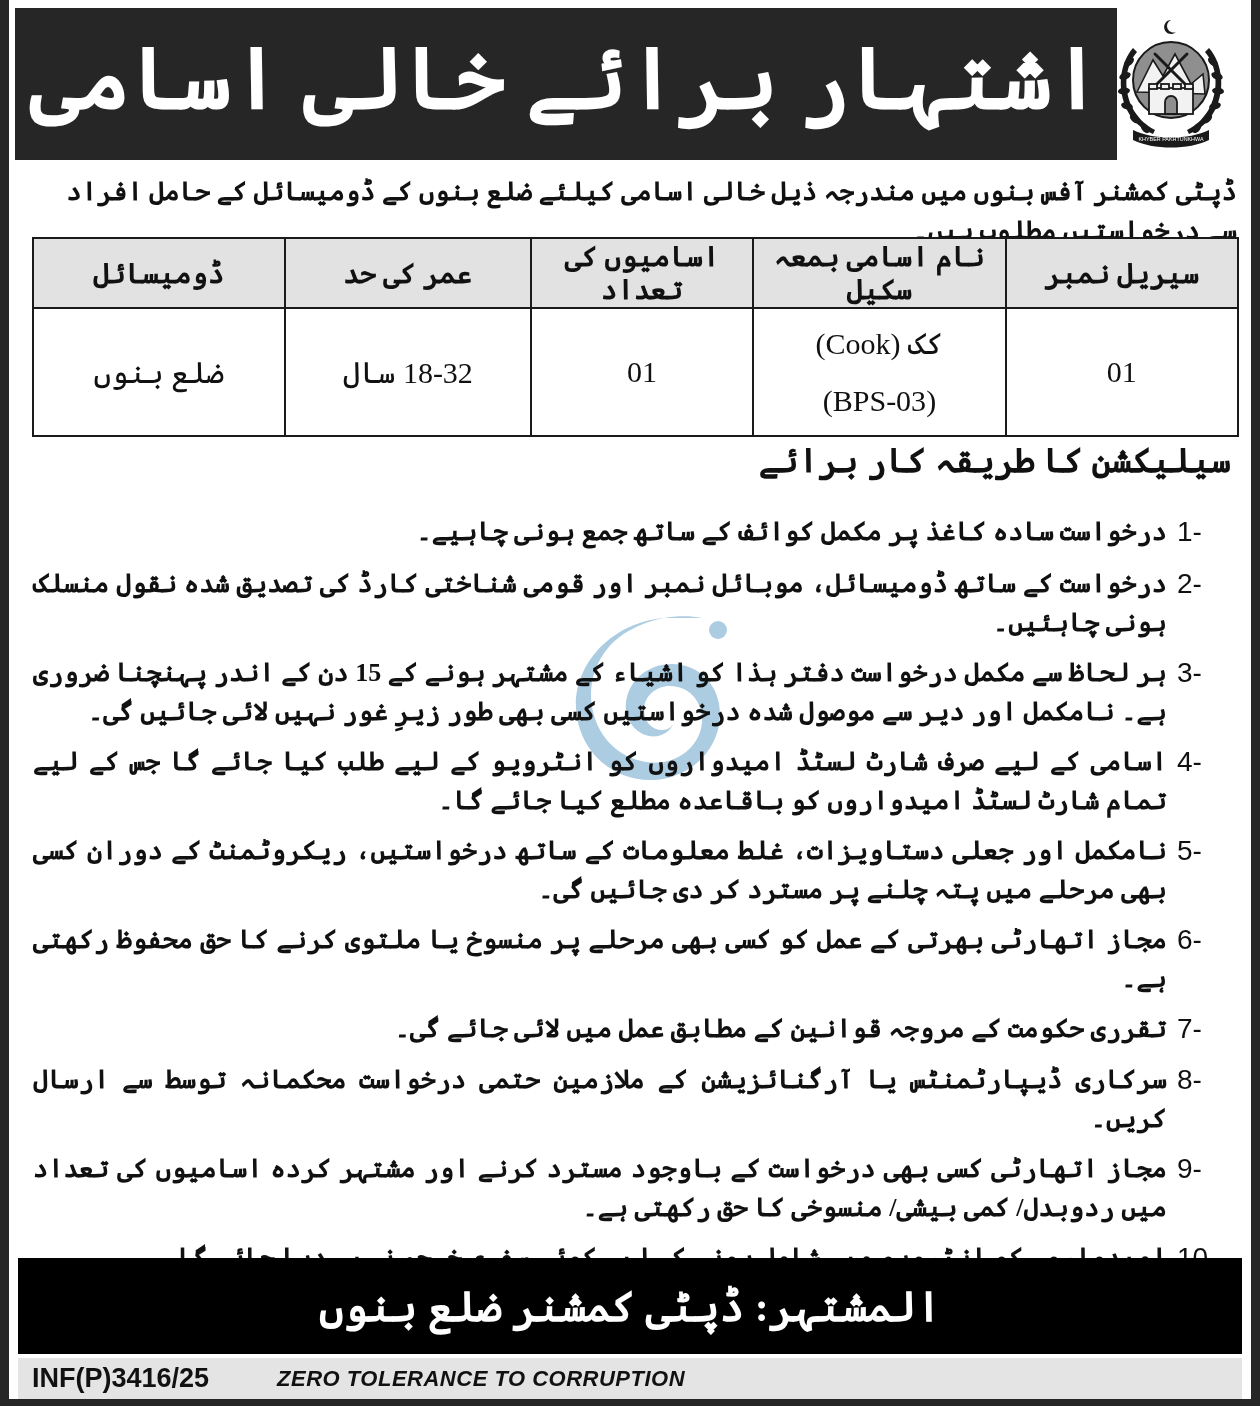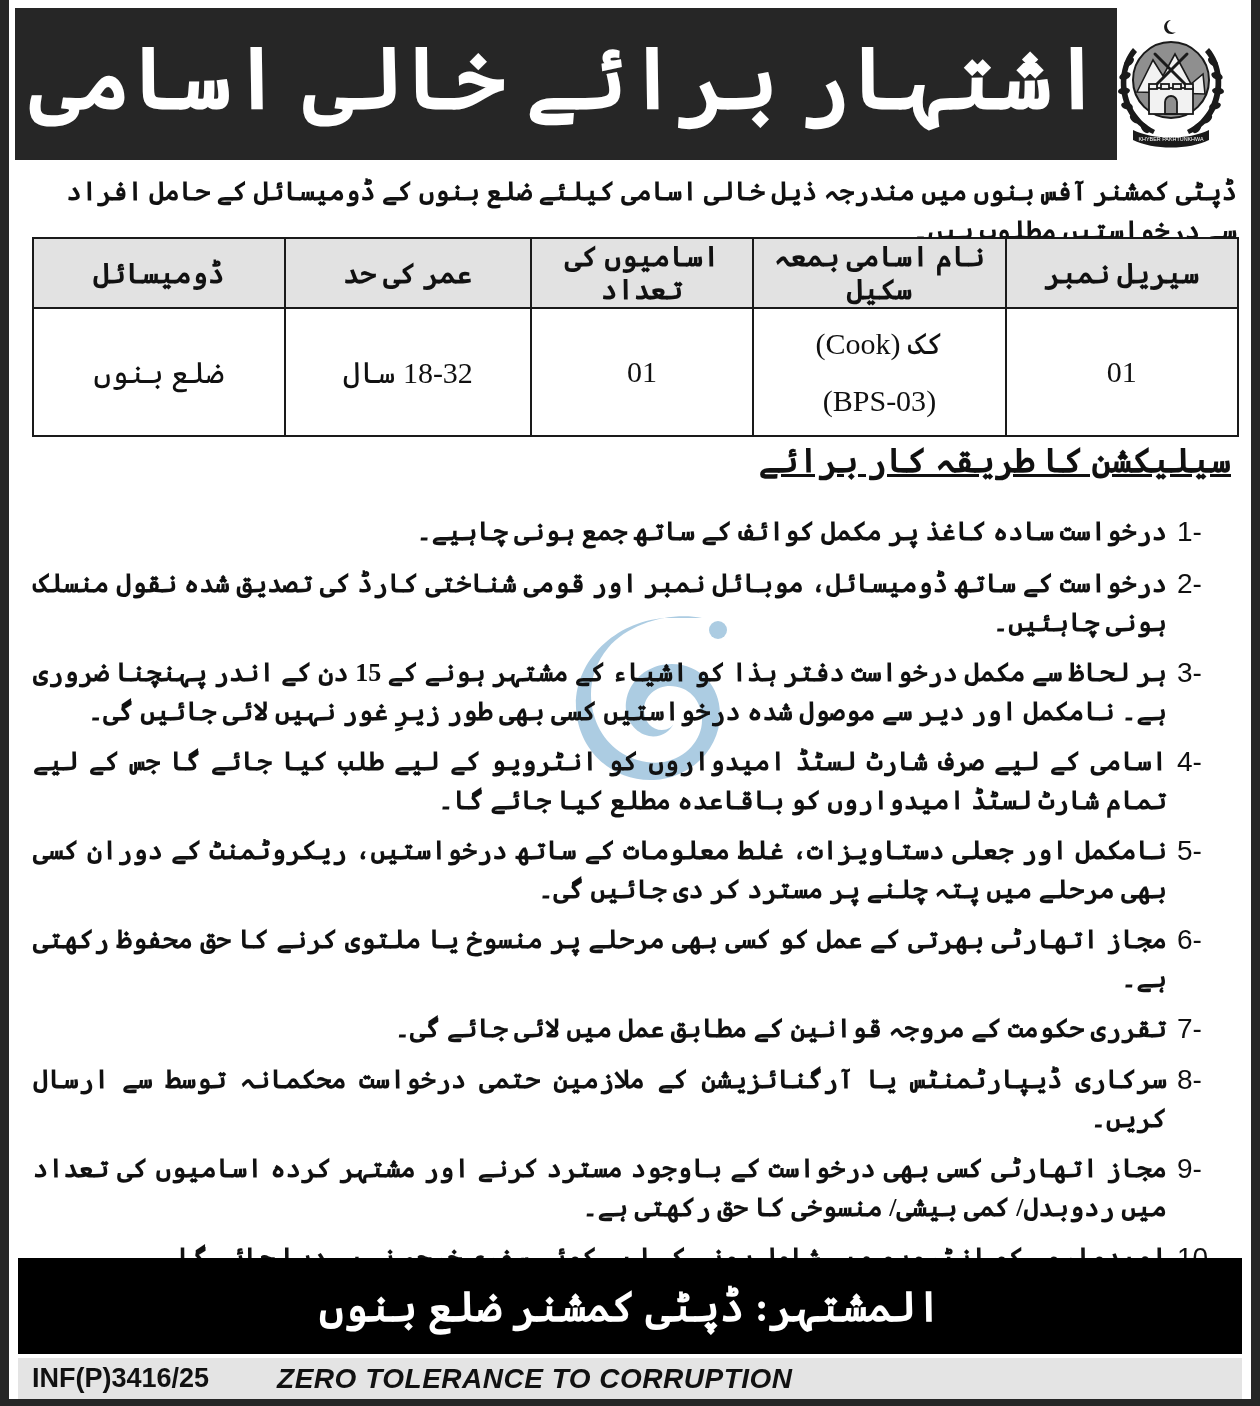--- a/index.html
+++ b/index.html
@@ -140,21 +140,20 @@
     position: absolute;
     right: 20px;
     top: 440px;
     direction: rtl;
     text-align: right;
     font-family: "Liberation Serif", "DejaVu Serif", serif;
     font-size: 34px;
     font-weight: bold;
     color: #111111;
     z-index: 2;
-    text-decoration: underline;
   }
 
   
   .rules {
     position: absolute;
     left: 24px;
     right: 18px;
     top: 512px;
     direction: rtl;
     z-index: 2;
@@ -228,21 +227,21 @@
   .inf-code {
     font-family: "Liberation Sans", sans-serif;
     font-size: 27px;
     font-weight: bold;
     color: #111111;
     padding-left: 14px;
     white-space: nowrap;
   }
   .zero-tolerance {
     font-family: "Liberation Sans", sans-serif;
-    font-size: 28px;
+    font-size: 22px;
     font-weight: bold;
     font-style: italic;
     color: #111111;
     padding-left: 68px;
     letter-spacing: 0.5px;
     white-space: nowrap;
   }
 </style>
 </head>
 <body>

